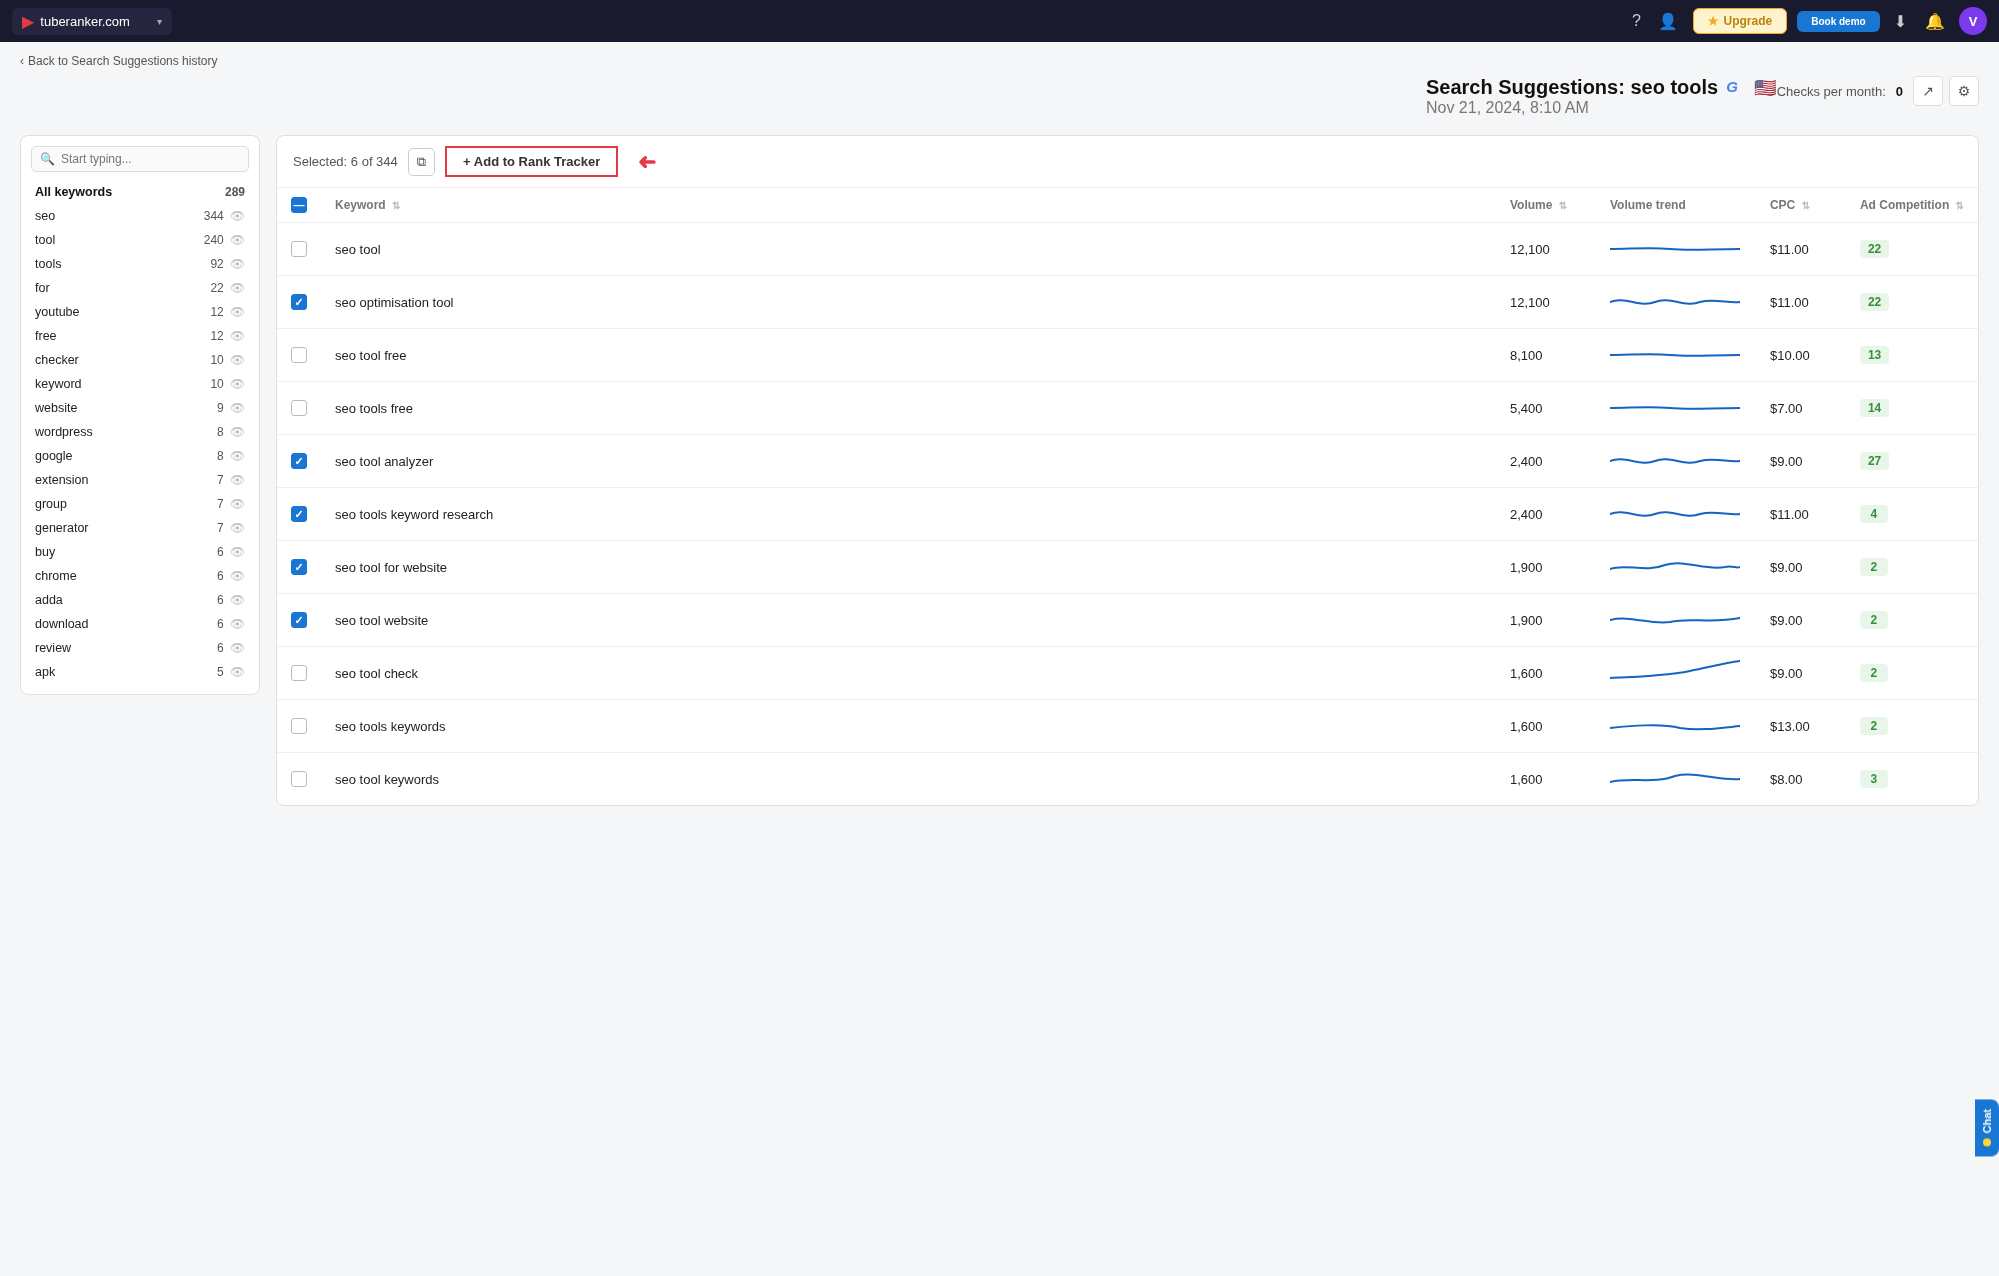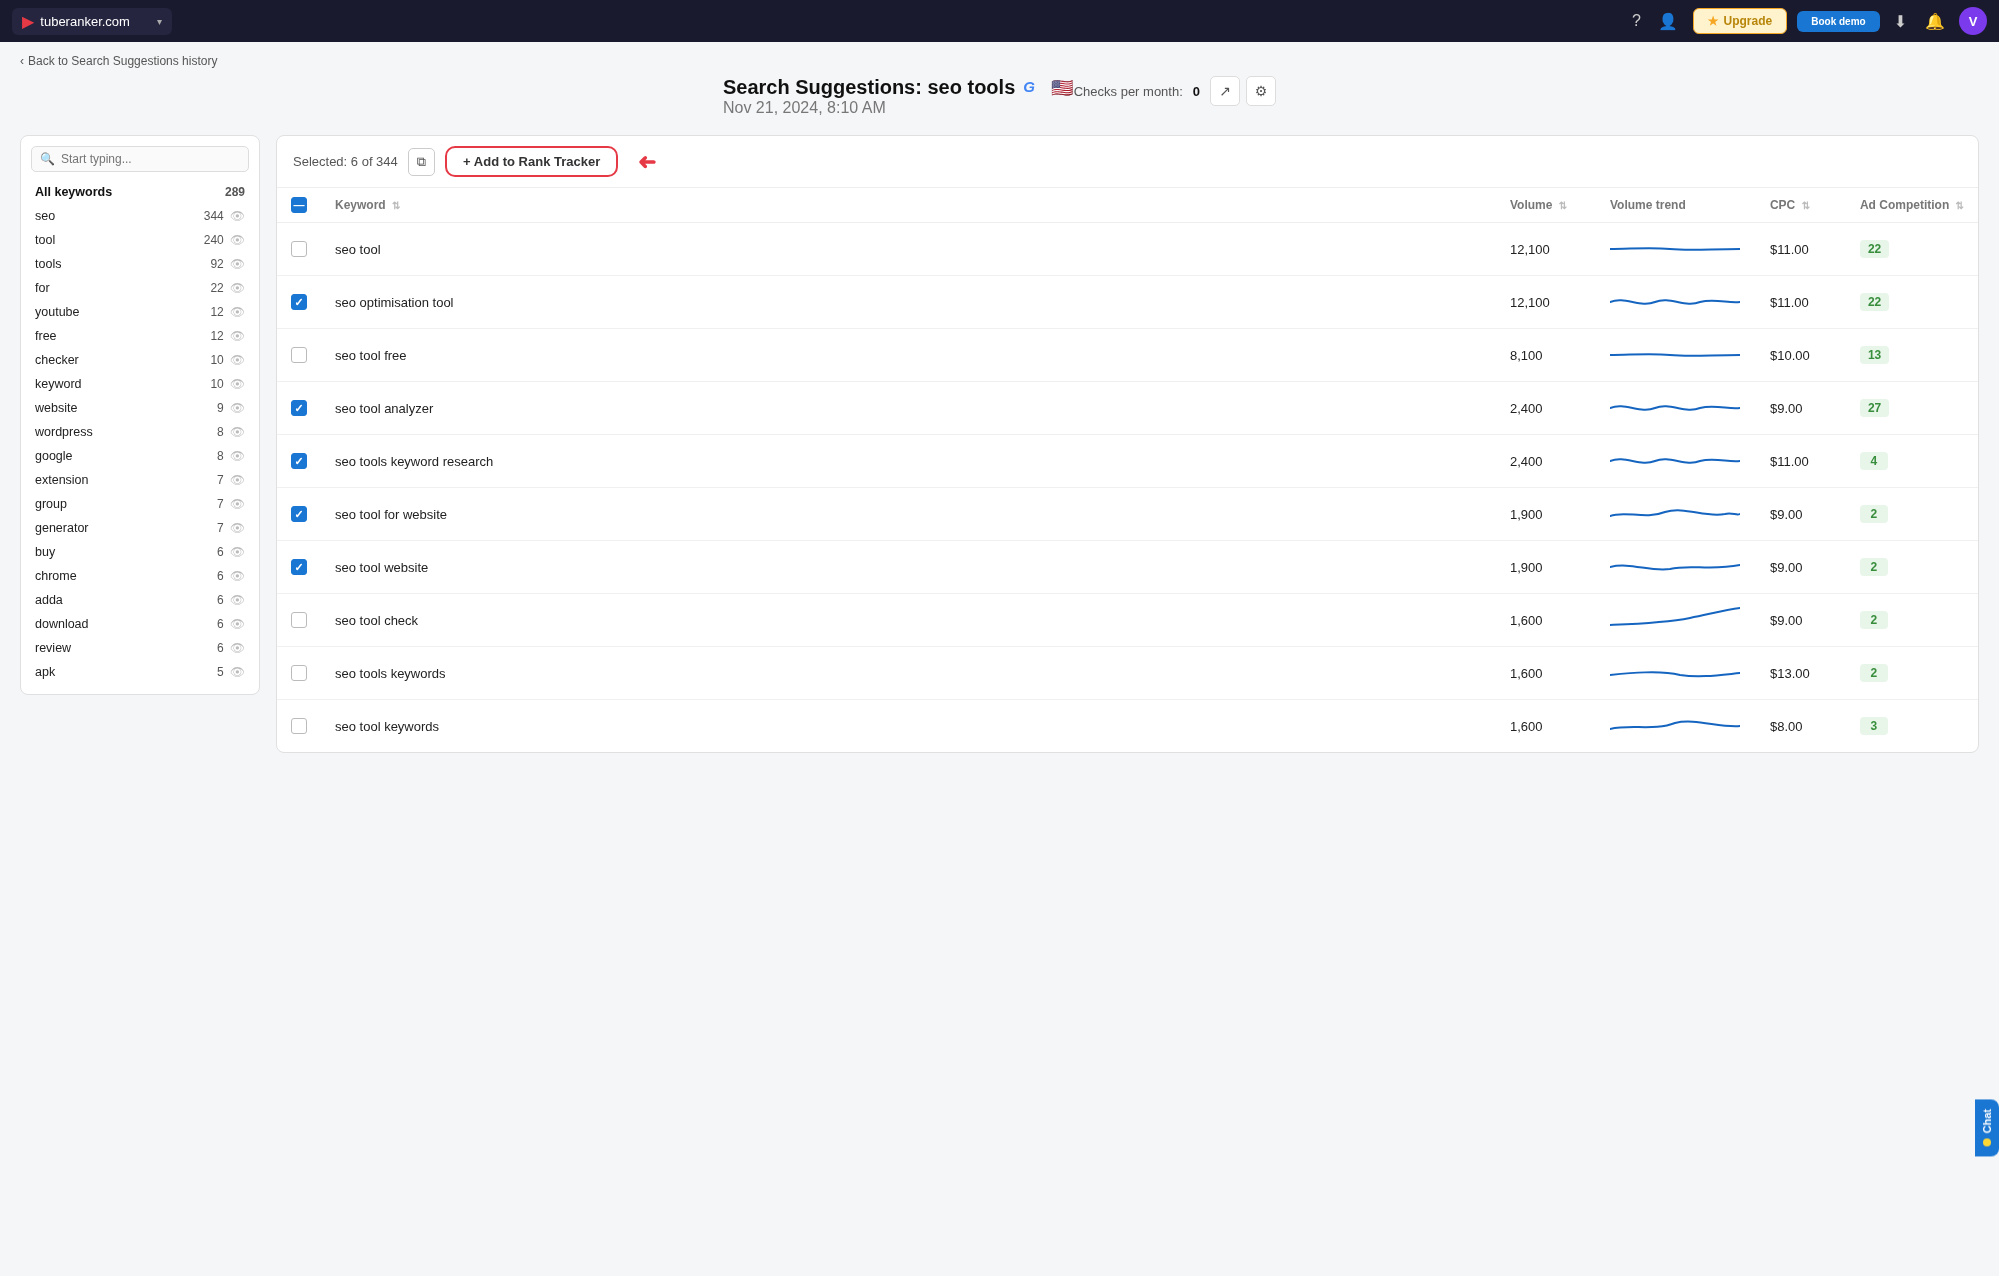--- a/index.html
+++ b/index.html
@@ -98,21 +98,21 @@
       display: flex;
       align-items: center;
       gap: 4px;
       margin-bottom: 8px;
       cursor: pointer;
       text-decoration: none;
     }
     .page-header {
       display: flex;
       align-items: flex-start;
-      justify-content: center;
+      justify-content: flex-end;
       margin-bottom: 4px;
     }
     .page-title {
       font-size: 20px;
       font-weight: 700;
       color: #111;
       display: flex;
       align-items: center;
       gap: 8px;
     }
@@ -241,21 +241,21 @@
       border: 1px solid #ccc;
       border-radius: 5px;
       padding: 5px 8px;
       cursor: pointer;
       color: #555;
       font-size: 13px;
     }
     .btn-add-tracker {
       background: #fff;
       border: 2px solid #e63946;
-      border-radius: 10px;
+      border-radius: 0;
       padding: 6px 16px;
       color: #333;
       font-size: 13px;
       font-weight: 600;
       cursor: pointer;
       display: flex;
       align-items: center;
       gap: 5px;
       position: relative;
     }
@@ -672,20 +672,36 @@
     <path d="M0,18 C20,18 40,16 60,18 C80,20 100,18 130,18" fill="none" stroke="#1565c0" stroke-width="2" stroke-linecap="round"></path>
   </svg>
               </td>
     <td class="col-cpc">$10.00</td>
     <td class="col-adcomp">
       <span class="adcomp-badge">13</span>
     </td>
   </tr>
             <tr>
     <td class="col-check">
+      <div class="cb"></div>
+    </td>
+    <td class="col-keyword">seo tools free</td>
+    <td class="col-volume">5,400</td>
+    <td class="col-trend">
+                <svg class="sparkline" width="130" height="36">
+    <path d="M0,18 C20,18 40,16 60,18 C80,20 100,18 130,18" fill="none" stroke="#1565c0" stroke-width="2" stroke-linecap="round"></path>
+  </svg>
+              </td>
+    <td class="col-cpc">$7.00</td>
+    <td class="col-adcomp">
+      <span class="adcomp-badge">14</span>
+    </td>
+  </tr>
+            <tr>
+    <td class="col-check">
       <div class="cb checked"></div>
     </td>
     <td class="col-keyword">seo tool analyzer</td>
     <td class="col-volume">2,400</td>
     <td class="col-trend">
                 <svg class="sparkline" width="130" height="36">
     <path d="M0,18 C15,12 30,24 45,18 C60,12 75,24 90,18 C105,14 120,20 130,18" fill="none" stroke="#1565c0" stroke-width="2" stroke-linecap="round"></path>
   </svg>
               </td>
     <td class="col-cpc">$9.00</td>

